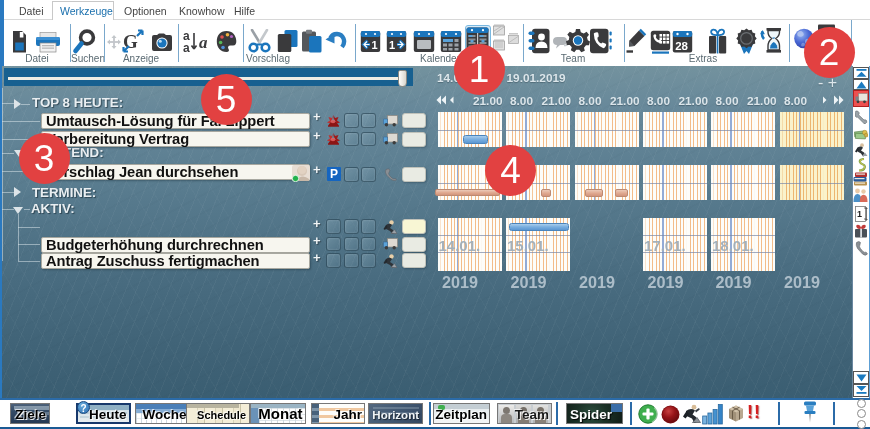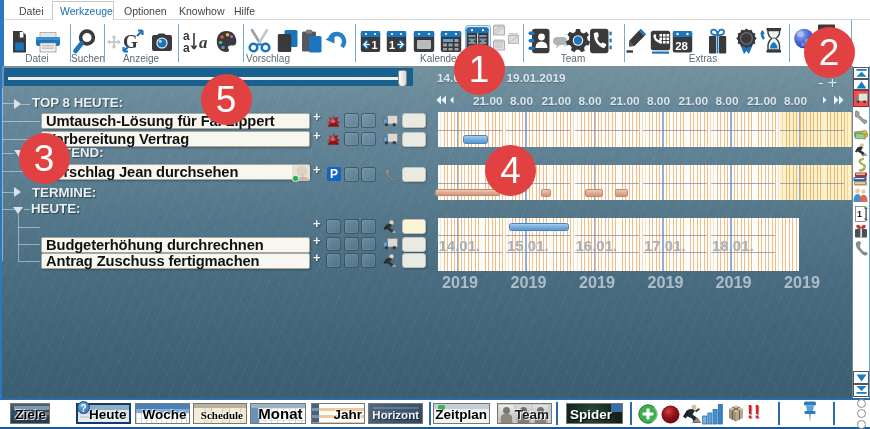--- a/index.html
+++ b/index.html
@@ -31,21 +31,21 @@
 
 .tline{background:rgba(225,235,240,0.5);}
 .glab{font-size:13.3px;font-weight:bold;color:#e9eef1;text-shadow:1px 1px 1px rgba(10,25,35,0.55);white-space:nowrap;}
 .tri{width:0;height:0;}
 .fld{height:16px;background:#f7f6ef;border:1px solid #a8a8a0;border-radius:2px;font-size:14.7px;font-weight:bold;color:#111;letter-spacing:-0.1px;line-height:15px;padding-left:4px;white-space:nowrap;box-shadow:1px 1px 2px rgba(0,20,30,0.3);}
 .plus{color:#f0f4f6;font-size:13px;font-weight:bold;text-shadow:1px 1px 1px rgba(0,0,0,0.4);}
 .sq{width:15px;height:14.5px;border:1.5px solid rgba(30,55,70,0.55);border-radius:3px;background:linear-gradient(135deg,rgba(150,180,195,0.38),rgba(90,125,145,0.30));box-shadow:inset 0 0 2px rgba(255,255,255,0.25);}
 .endbox{width:24px;height:15px;background:#e9ebe3;border:1px solid #c0c2ba;border-radius:3px;box-shadow:1px 1px 2px rgba(0,20,30,0.25);}
 
 .calhead{font-size:11.8px;font-weight:bold;color:rgba(238,245,248,0.88);white-space:nowrap;text-shadow:0 1px 1px rgba(10,25,35,0.3);}
-.dayblk{width:88px;background:#fdfdfa;background-image:repeating-linear-gradient(90deg, rgba(0,0,0,0) 0 2.45px, rgba(240,170,105,0.78) 2.58px 3.42px);}
+.dayblk{width:64px;background:#fdfdfa;background-image:repeating-linear-gradient(90deg, rgba(0,0,0,0) 0 2.45px, rgba(240,170,105,0.78) 2.58px 3.42px);}
 .dayblk.yel{background:#faf2cb;background-image:repeating-linear-gradient(90deg, rgba(0,0,0,0) 0 2.45px, rgba(233,168,92,0.82) 2.58px 3.42px);}
 .vblue{width:1.35px;background:#93abd6;}
 .hgrey{height:1.2px;background:rgba(122,136,165,0.7);}
 .bluebar{background:linear-gradient(180deg,#a9cdec 0%,#7cb0e0 45%,#5c97d2 100%);border:1px solid #4a84bc;border-radius:2.5px;}
 .salbar{background:linear-gradient(180deg,#eccab8 0%,#dfa88f 55%,#d2957c 100%);border:1px solid #bd8a72;border-radius:2px;}
 .datetxt{font-size:15px;font-weight:bold;color:rgba(160,174,185,0.96);white-space:nowrap;}
 .yeartxt{font-size:16.2px;font-weight:bold;color:rgba(178,194,204,0.95);white-space:nowrap;}
 
 #rstrip{left:852px;top:66px;width:17px;height:332px;background:#fff;border-left:1px solid #6a87a0;}
 .rsbtn{left:853px;width:16px;height:11.5px;background:#fff;border:1px solid #555;}
@@ -358,21 +358,21 @@
 <div class="glab" style="left:32px;top:94.5px;">TOP 8 HEUTE:</div>
 <div class="tline" style="left:2px;top:152.5px;width:12px;height:1px;"></div>
 <div class="tri" style="left:14px;top:150px;border-left:5.5px solid transparent;border-right:5.5px solid transparent;border-top:7px solid #dde4e8;"></div>
 <div class="glab" style="left:32px;top:145px;">WARTEND:</div>
 <div class="tline" style="left:2px;top:192px;width:12px;height:1px;"></div>
 <div class="tri" style="left:14px;top:187px;border-left:7px solid #dde4e8;border-top:5px solid transparent;border-bottom:5px solid transparent;"></div>
 <div class="glab" style="left:32px;top:184.5px;">TERMINE:</div>
 <div class="tline" style="left:2px;top:209px;width:12px;height:1px;"></div>
 <div class="tri" style="left:13px;top:207px;border-left:5.5px solid transparent;border-right:5.5px solid transparent;border-top:7px solid #dde4e8;"></div>
 <div class="tline" style="left:24px;top:209px;width:6px;height:1px;"></div>
-<div class="glab" style="left:31px;top:201px;">HEUTE:</div>
+<div class="glab" style="left:31px;top:201px;">AKTIV:</div>
 
 <div class="tline" style="left:2px;top:120.5px;width:38px;height:1px;"></div>
 <div class="tline" style="left:2px;top:139px;width:38px;height:1px;"></div>
 <div class="tline" style="left:2px;top:171px;width:38px;height:1px;"></div>
 <div class="tline" style="left:18px;top:214px;width:1px;height:47px;"></div>
 <div class="tline" style="left:18px;top:227px;width:22px;height:1px;"></div>
 <div class="tline" style="left:18px;top:244px;width:22px;height:1px;"></div>
 <div class="tline" style="left:18px;top:260.5px;width:22px;height:1px;"></div>
 
 <div class="fld" style="left:41px;top:112.5px;width:269px;">Umtausch-Lösung für Fa. Lippert</div>
@@ -553,26 +553,20 @@
       <div class="hgrey" style="left:0;top:17.8px;width:64px;"></div>
       <div class="hgrey" style="left:0;top:34.8px;width:64px;"></div>
       <div class="datetxt" style="left:1px;top:19.5px;">14.01.</div>
     </div>
 <div class="dayblk" style="left:506px;top:217.5px;height:53px;">
       <div class="vblue" style="left:19.4px;top:0;height:53px;"></div>
       <div class="hgrey" style="left:0;top:17.8px;width:64px;"></div>
       <div class="hgrey" style="left:0;top:34.8px;width:64px;"></div>
       <div class="datetxt" style="left:1px;top:19.5px;">15.01.</div>
     </div>
-<div class="dayblk" style="left:574.5px;top:217.5px;height:53px;">
-      <div class="vblue" style="left:19.4px;top:0;height:53px;"></div>
-      <div class="hgrey" style="left:0;top:17.8px;width:64px;"></div>
-      <div class="hgrey" style="left:0;top:34.8px;width:64px;"></div>
-      <div class="datetxt" style="left:1px;top:19.5px;">16.01.</div>
-    </div>
 <div class="dayblk" style="left:643px;top:217.5px;height:53px;">
       <div class="vblue" style="left:19.4px;top:0;height:53px;"></div>
       <div class="hgrey" style="left:0;top:17.8px;width:64px;"></div>
       <div class="hgrey" style="left:0;top:34.8px;width:64px;"></div>
       <div class="datetxt" style="left:1px;top:19.5px;">17.01.</div>
     </div>
 <div class="dayblk" style="left:711px;top:217.5px;height:53px;">
       <div class="vblue" style="left:19.4px;top:0;height:53px;"></div>
       <div class="hgrey" style="left:0;top:17.8px;width:64px;"></div>
       <div class="hgrey" style="left:0;top:34.8px;width:64px;"></div>
@@ -691,21 +685,21 @@
  <div style="left:2px;top:11px;width:47px;height:2px;background:#c5d6de;"></div>
  <div class="blab" style="right:2px;bottom:0px;font-size:13.5px;">Heute</div>
 </div>
 <div style="left:77px;top:400.5px;width:13px;height:13px;border-radius:50%;background:radial-gradient(circle at 35% 30%,#6aacdc,#2a6db0);border:1px solid #1a4a80;color:#fff;font-size:10px;font-weight:bold;text-align:center;line-height:13px;z-index:5;">?</div>
 <div class="bbtn" style="left:134.5px;width:55px;background:#fff;">
  <div style="left:0;top:0;width:53px;height:5px;background:#4a7fb8;"></div>
  <div style="left:0;top:5px;width:53px;height:4px;background:#85acd4;"></div>
  <div style="left:0;top:9px;width:53px;height:10px;background:repeating-linear-gradient(90deg,rgba(200,212,220,0.9) 0 1px,rgba(0,0,0,0) 1px 5px),repeating-linear-gradient(180deg,#e8eef2 0 1px,#fff 1px 5px);background-color:#fff;"></div>
  <div class="blab" style="right:2px;bottom:1px;font-size:13.5px;">Woche</div>
 </div>
-<div class="bbtn" style="left:193px;width:54px;background:repeating-linear-gradient(90deg,#f4eed8 0 10px,#d8d2b8 10px 11px,#efe8d0 11px 17px,#cac4a8 17px 18px);font-family:Liberation Serif, serif;">
+<div class="bbtn" style="left:186px;width:64px;background:repeating-linear-gradient(90deg,#f4eed8 0 10px,#d8d2b8 10px 11px,#efe8d0 11px 17px,#cac4a8 17px 18px);">
  <div style="left:0;top:0;width:52px;height:4px;background:#b8b4a0;"></div>
  <div class="blab" style="right:3px;bottom:2.5px;font-size:11px;">Schedule</div>
 </div>
 <div class="bbtn" style="left:250px;width:55.5px;background:#fff;">
  <div style="left:0;top:0;width:54px;height:4px;background:#9ab4c4;"></div>
  <div style="left:0;top:4px;width:8px;height:16px;background:#6a92b8;"></div>
  <div style="left:8px;top:4px;width:46px;height:16px;background:repeating-linear-gradient(90deg,rgba(204,214,220,0.9) 0 1px,rgba(0,0,0,0) 1px 6px),repeating-linear-gradient(180deg,#dde4e8 0 1px,#fff 1px 6px);background-color:#fff;"></div>
  <div class="blab" style="right:2px;bottom:1px;font-size:15px;">Monat</div>
 </div>
 <div class="bbtn" style="left:310.5px;width:54.5px;background:repeating-linear-gradient(180deg,#fdfdfa 0 4px,#f0c8a0 4px 7px);">

